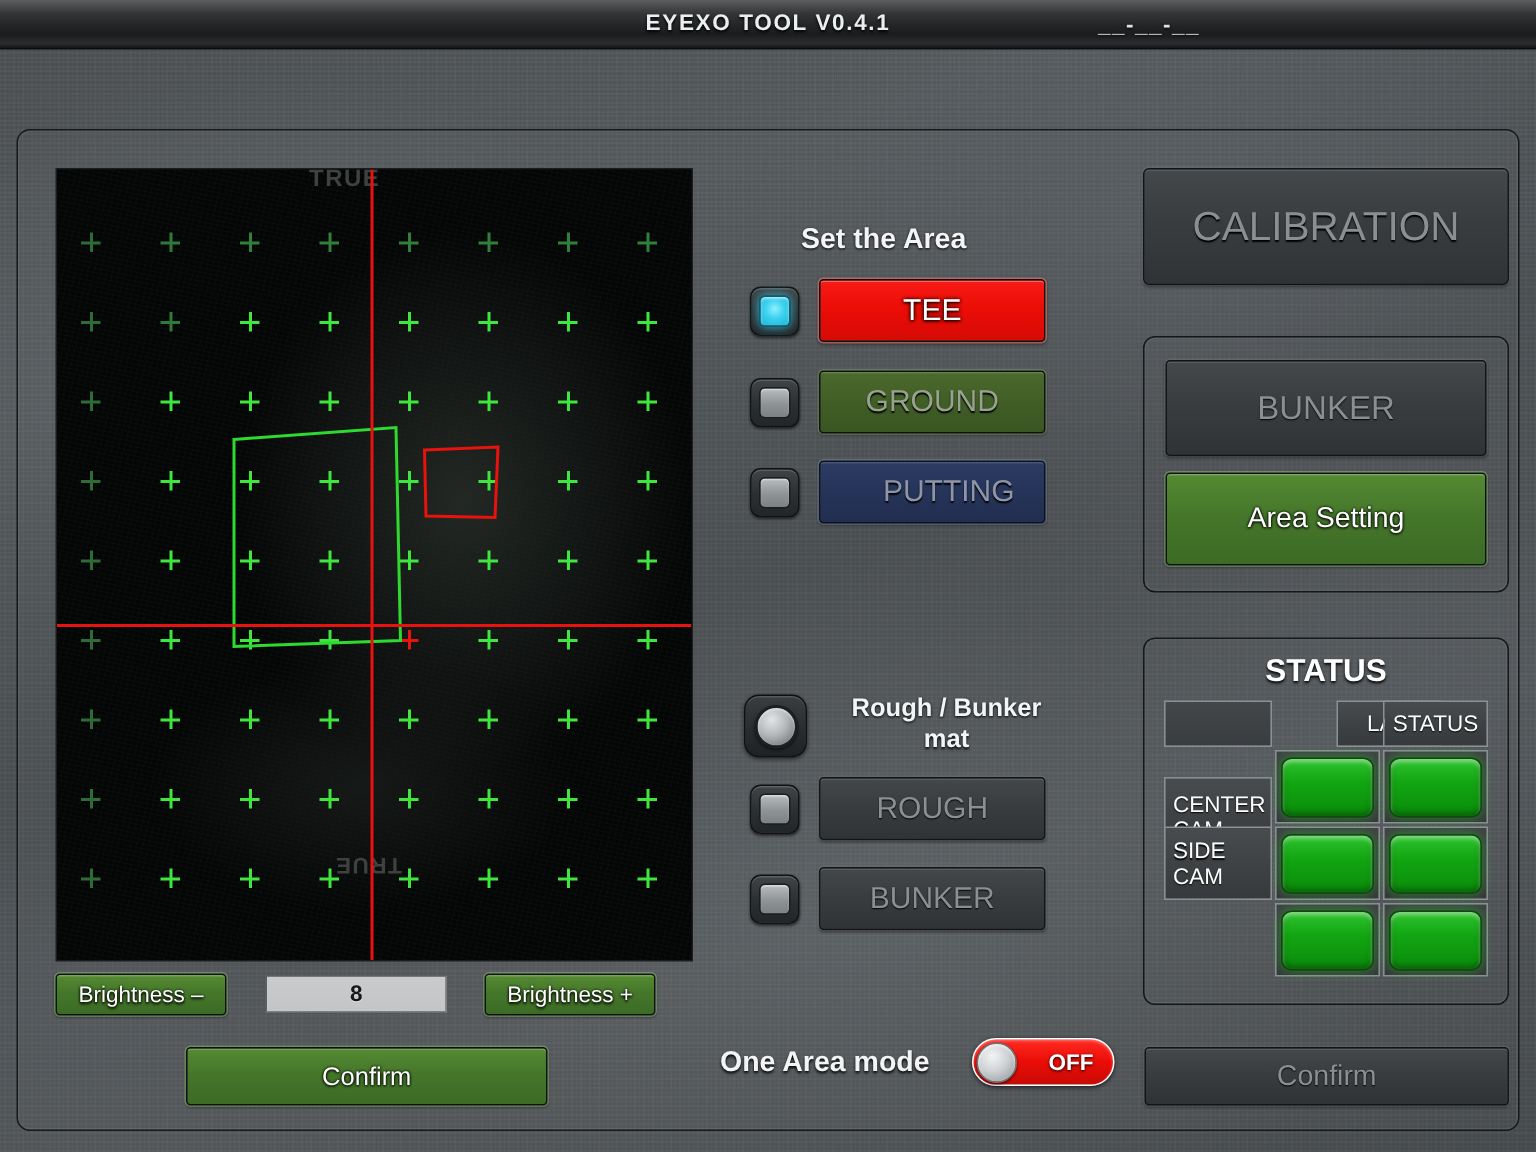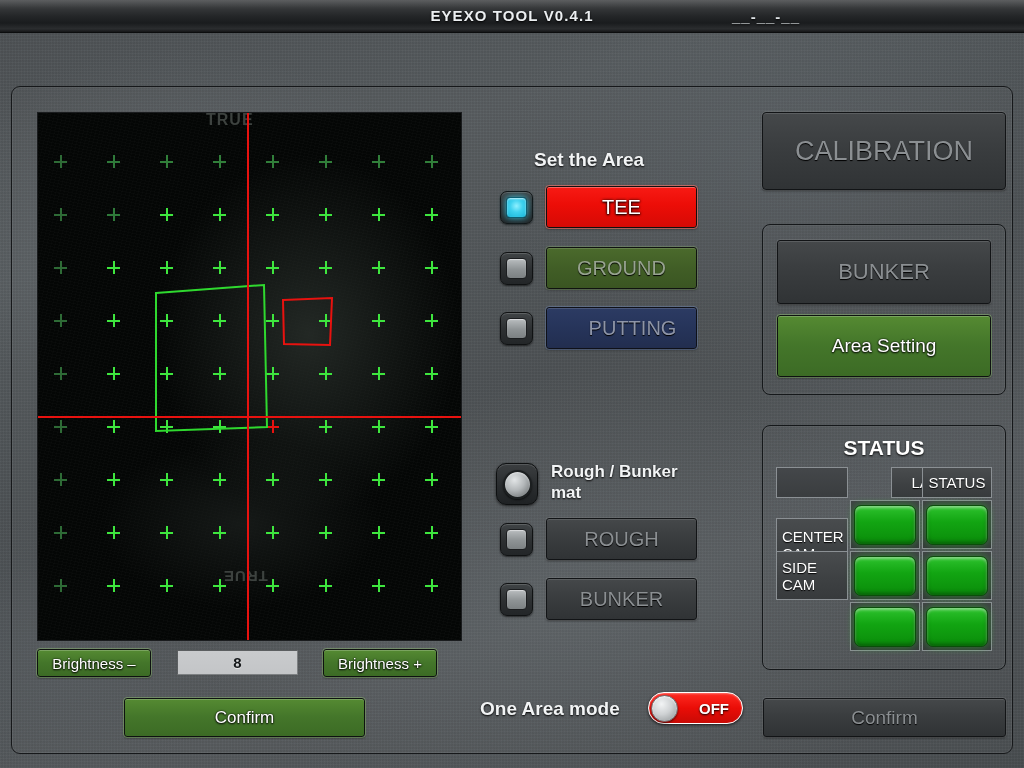--- a/index.html
+++ b/index.html
@@ -157,21 +157,21 @@
     border:2px solid #1c1f20;
     box-shadow:inset 0 1px 2px rgba(255,255,255,0.6), 0 1px 2px rgba(0,0,0,0.7);
   }
 
   .label-head{
     position:absolute; color:#f2f4f5; font-size:19px; font-weight:bold;
     text-shadow:0 1px 2px #000;
   }
   .label-med{
     position:absolute; color:#f2f4f5; font-size:17px; font-weight:bold;
-    line-height:21px; text-shadow:0 1px 2px #000;
+    line-height:21px; text-shadow:0 1px 2px #000;text-align:center;
   }
 
   
   .groupbox{
     position:absolute; border:1px solid #15181a; border-radius:8px;
     box-shadow:inset 0 0 0 1px rgba(255,255,255,0.055);
   }
 
   
   .st-title{

